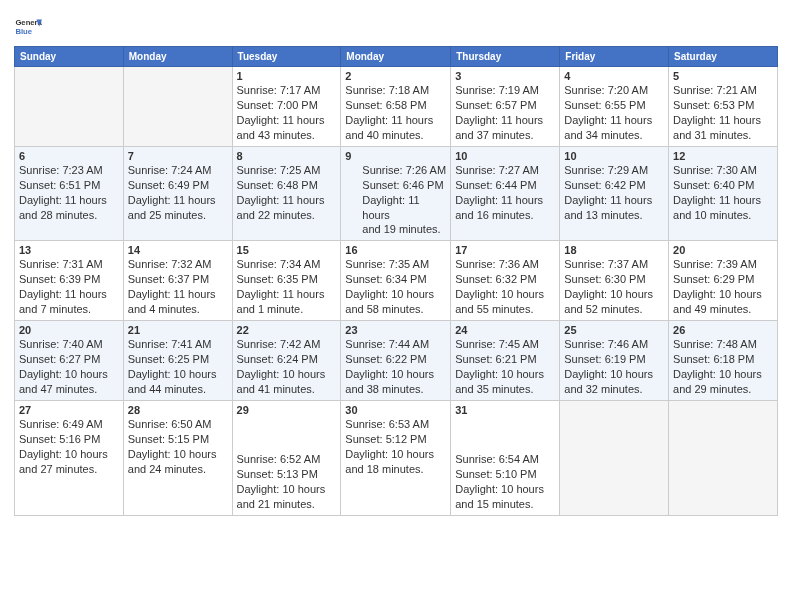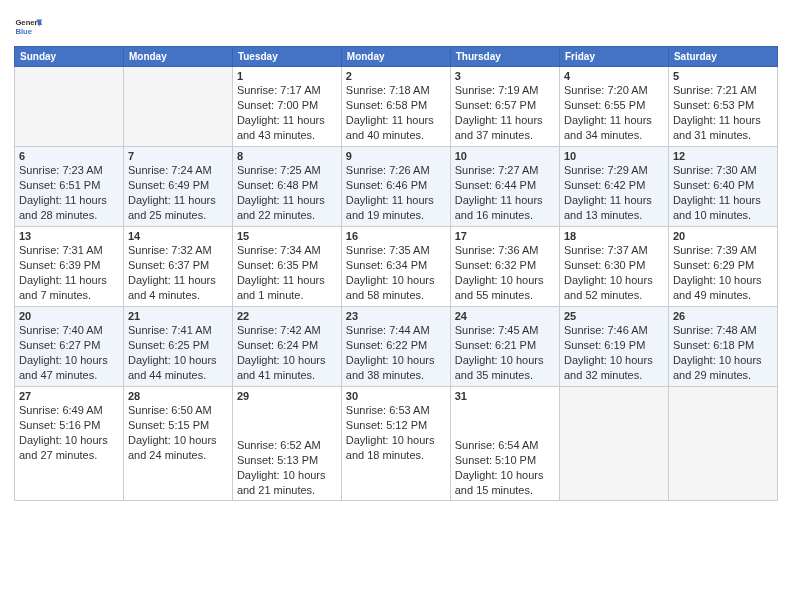--- a/index.html
+++ b/index.html
@@ -173,21 +173,21 @@
           </td>
           <td>
             <span class="day-num">8</span>
             <div class="day-info" style="white-space: pre-line;">Sunrise: 7:25 AM
 Sunset: 6:48 PM
 Daylight: 11 hours
 and 22 minutes.</div>
           </td>
           <td>
             <span class="day-num">9</span>
-            <div class="day-info" style="white-space: pre-line;">Sunrise: 7:26 AM
+            <div class="day-info" style="white-space: pre-line; margin-left: 17px;">Sunrise: 7:26 AM
 Sunset: 6:46 PM
 Daylight: 11 hours
 and 19 minutes.</div>
           </td>
           <td>
             <span class="day-num">10</span>
             <div class="day-info" style="white-space: pre-line;">Sunrise: 7:27 AM
 Sunset: 6:44 PM
 Daylight: 11 hours
 and 16 minutes.</div>

